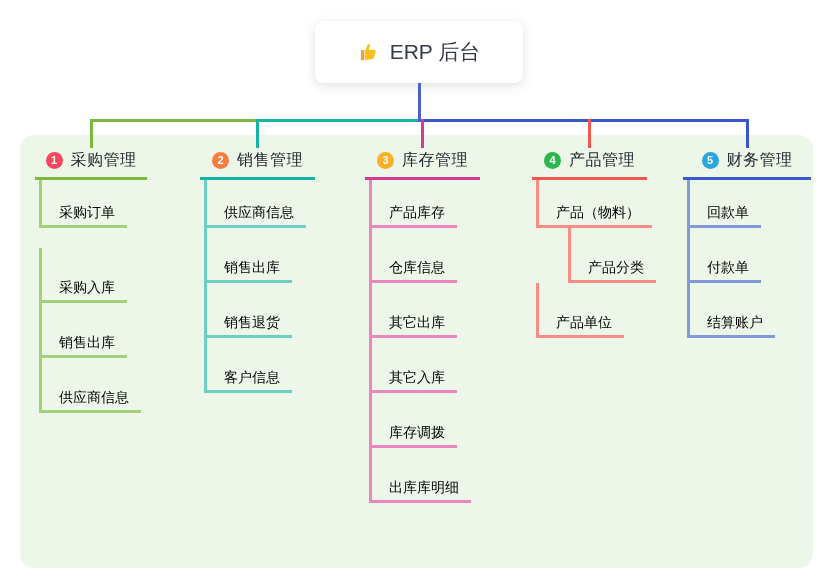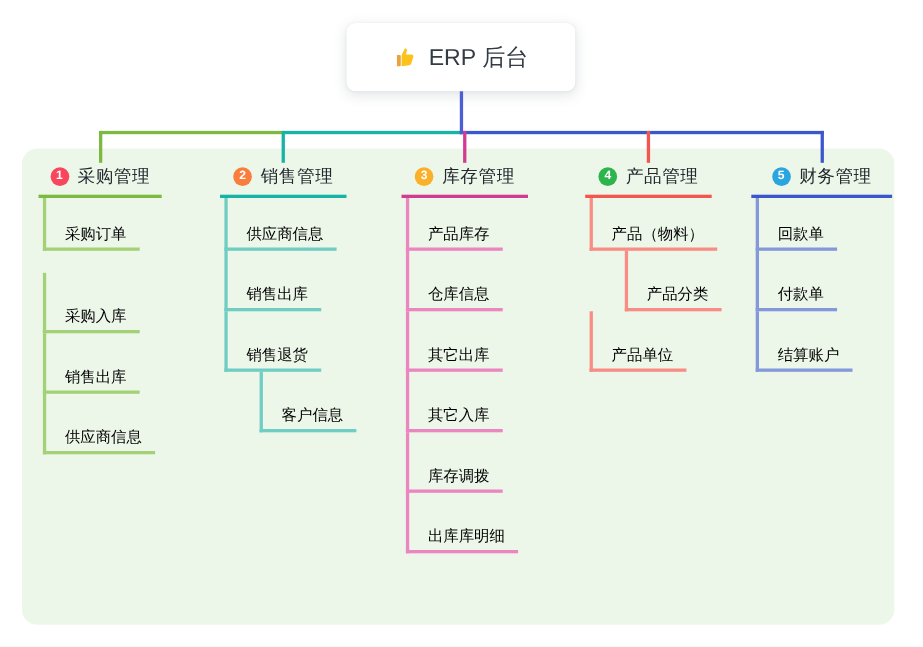--- a/index.html
+++ b/index.html
@@ -81,21 +81,21 @@
     </div>
     <div class="branch" style="left: 200px; width: 115px;">
       <div class="branch-header" style="border-bottom-color: rgb(23, 179, 166);">
         <span class="badge" style="background: rgb(249, 125, 61);">2</span>
         <span class="branch-title">销售管理</span>
       </div>
       <div class="kids">
         <div class="kid" style="border-color: rgb(111, 205, 196);">供应商信息</div>
         <div class="kid" style="border-color: rgb(111, 205, 196);">销售出库</div>
         <div class="kid" style="border-color: rgb(111, 205, 196);">销售退货</div>
-        <div class="kid" style="border-color: rgb(111, 205, 196); margin-left: 32px;">客户信息</div>
+        <div class="kid" style="border-color: rgb(111, 205, 196);">客户信息</div>
       </div>
     </div>
     <div class="branch" style="left: 365px; width: 115px;">
       <div class="branch-header" style="border-bottom-color: rgb(210, 59, 146);">
         <span class="badge" style="background: rgb(251, 176, 41);">3</span>
         <span class="branch-title">库存管理</span>
       </div>
       <div class="kids">
         <div class="kid" style="border-color: rgb(234, 134, 192);">产品库存</div>
         <div class="kid" style="border-color: rgb(234, 134, 192);">仓库信息</div>

